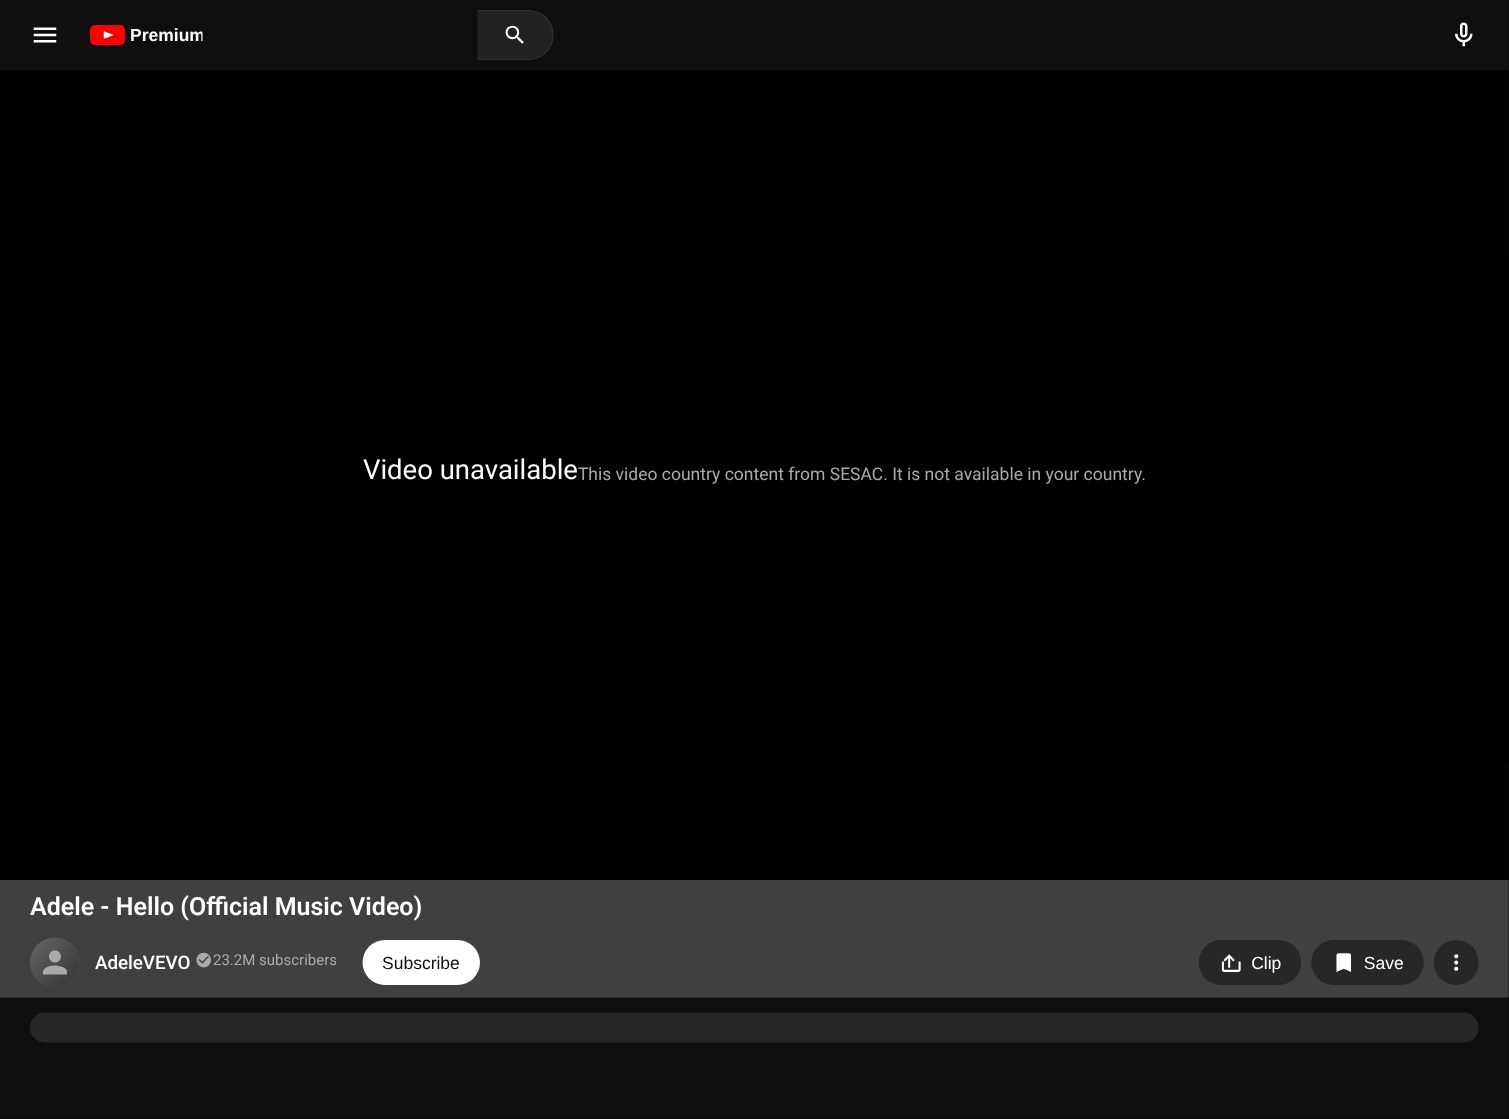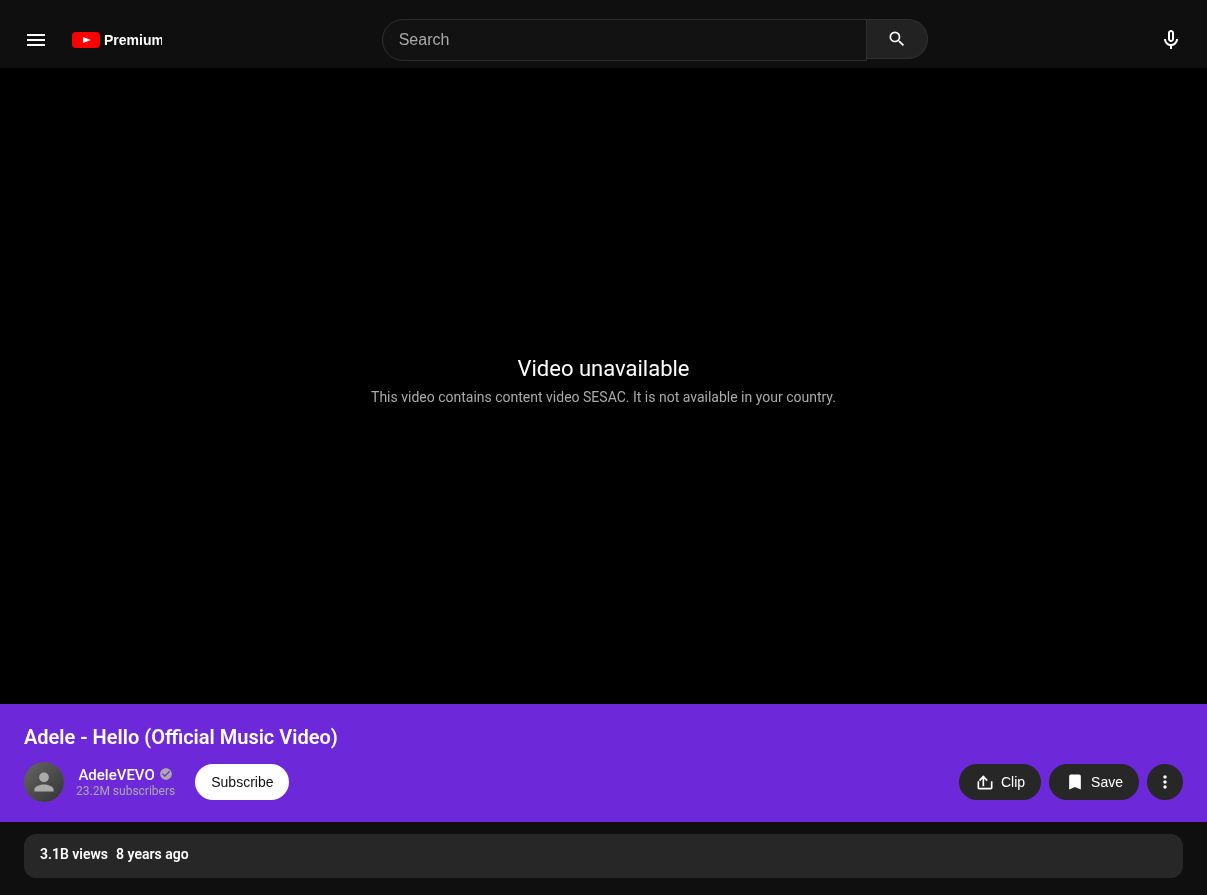--- a/index.html
+++ b/index.html
@@ -15,21 +15,21 @@
     }
 
     
     .header {
       display: flex;
       align-items: center;
       height: 56px;
       padding: 0 16px;
       background: #0f0f0f;
       position: sticky;
-      top: 12px;
+      top: 0;
       z-index: 100;
       gap: 16px;
     }
 
     .header-left {
       display: flex;
       align-items: center;
       gap: 16px;
       min-width: 200px;
     }
@@ -136,41 +136,41 @@
       width: 100%;
       background: #000;
       position: relative;
     }
 
     .video-player {
       width: 100%;
       height: 648px;
       background: #000;
       display: flex;
-      flex-direction: column;
+      flex-direction: row;
       align-items: center;
       justify-content: center;
     }
 
     .video-unavailable-title {
       font-size: 22px;
       color: #fff;
       font-weight: 400;
       margin-bottom: 8px;
     }
 
     .video-unavailable-desc {
       font-size: 14px;
       color: #aaa;
     }
 
     
     .video-info {
-      padding: 20px 24px;
-      background: #6d28d9;
+      padding: 8px 24px;
+      background: #404040;
     }
 
     .video-title {
       font-size: 20px;
       font-weight: 600;
       color: #fff;
       line-height: 1.3;
       margin-bottom: 12px;
     }
 
@@ -202,22 +202,21 @@
       background: linear-gradient(135deg, #666, #333);
       display: flex;
       align-items: center;
       justify-content: center;
       font-size: 18px;
       color: #ccc;
     }
 
     .channel-info {
       display: flex;
-      flex-direction: column;
-      align-items: center;
+      flex-direction: row;
     }
 
     .channel-name-row {
       display: flex;
       align-items: center;
       gap: 4px;
     }
 
     .channel-name {
       font-size: 15px;
@@ -351,44 +350,41 @@
           <polygon points="11,7 11,13 19,10" fill="white"></polygon>
 
           <text x="32" y="15" font-family="Arial" font-size="14" font-weight="700" fill="white">Premium</text>
         </svg>
       </div>
     </div>
   </div>
 
   <div class="header-center">
     <form class="search-form">
-      <div class="search-input-wrapper">
-        <input class="search-input" type="text" placeholder="Search" style="">
-      </div>
       <button class="search-btn" type="submit">
         <svg width="20" height="20" viewBox="0 0 24 24" fill="white">
           <path d="M15.5 14h-.79l-.28-.27A6.471 6.471 0 0 0 16 9.5 6.5 6.5 0 1 0 9.5 16c1.61 0 3.09-.59 4.23-1.57l.27.28v.79l5 4.99L20.49 19l-4.99-5zm-6 0C7.01 14 5 11.99 5 9.5S7.01 5 9.5 5 14 7.01 14 9.5 11.99 14 9.5 14z"></path>
         </svg>
       </button>
     </form>
   </div>
 
   <div class="header-right">
     <button class="icon-btn">
       <svg width="24" height="24" viewBox="0 0 24 24" fill="white">
         <path d="M12 14c1.66 0 3-1.34 3-3V5c0-1.66-1.34-3-3-3S9 3.34 9 5v6c0 1.66 1.34 3 3 3zm-1-9c0-.55.45-1 1-1s1 .45 1 1v6c0 .55-.45 1-1 1s-1-.45-1-1V5zm6 6c0 2.76-2.24 5-5 5s-5-2.24-5-5H5c0 3.53 2.61 6.43 6 6.92V21h2v-3.08c3.39-.49 6-3.39 6-6.92h-2z"></path>
       </svg>
     </button>
   </div>
 </header>
 
 <div class="video-container">
   <div class="video-player">
     <div class="video-unavailable-title">Video unavailable</div>
-    <div class="video-unavailable-desc">This video contains content video SESAC. It is not available in your country.</div>
+    <div class="video-unavailable-desc">This video country content from SESAC. It is not available in your country.</div>
   </div>
 </div>
 
 <div class="video-info">
   <h1 class="video-title">Adele - Hello (Official Music Video)</h1>
 
   <div class="channel-row">
 
     <div class="channel-avatar">
       <div class="avatar-img">
@@ -432,17 +428,13 @@
       <button class="more-btn">
         <svg width="20" height="20" viewBox="0 0 24 24" fill="white">
           <path d="M12 8c1.1 0 2-.9 2-2s-.9-2-2-2-2 .9-2 2 .9 2 2 2zm0 2c-1.1 0-2 .9-2 2s.9 2 2 2 2-.9 2-2-.9-2-2-2zm0 6c-1.1 0-2 .9-2 2s.9 2 2 2 2-.9 2-2-.9-2-2-2z"></path>
         </svg>
       </button>
     </div>
   </div>
 </div>
 
 <div class="description-area">
-  <div class="description-stats">
-    <span>3.1B views</span>
-    <span>8 years ago</span>
-  </div>
 </div>
 
 </body></html>

